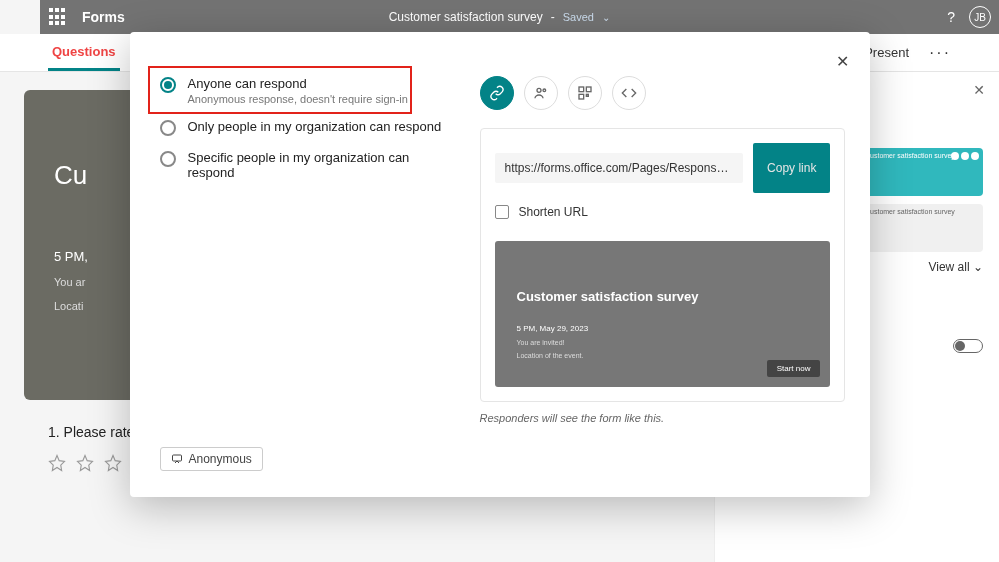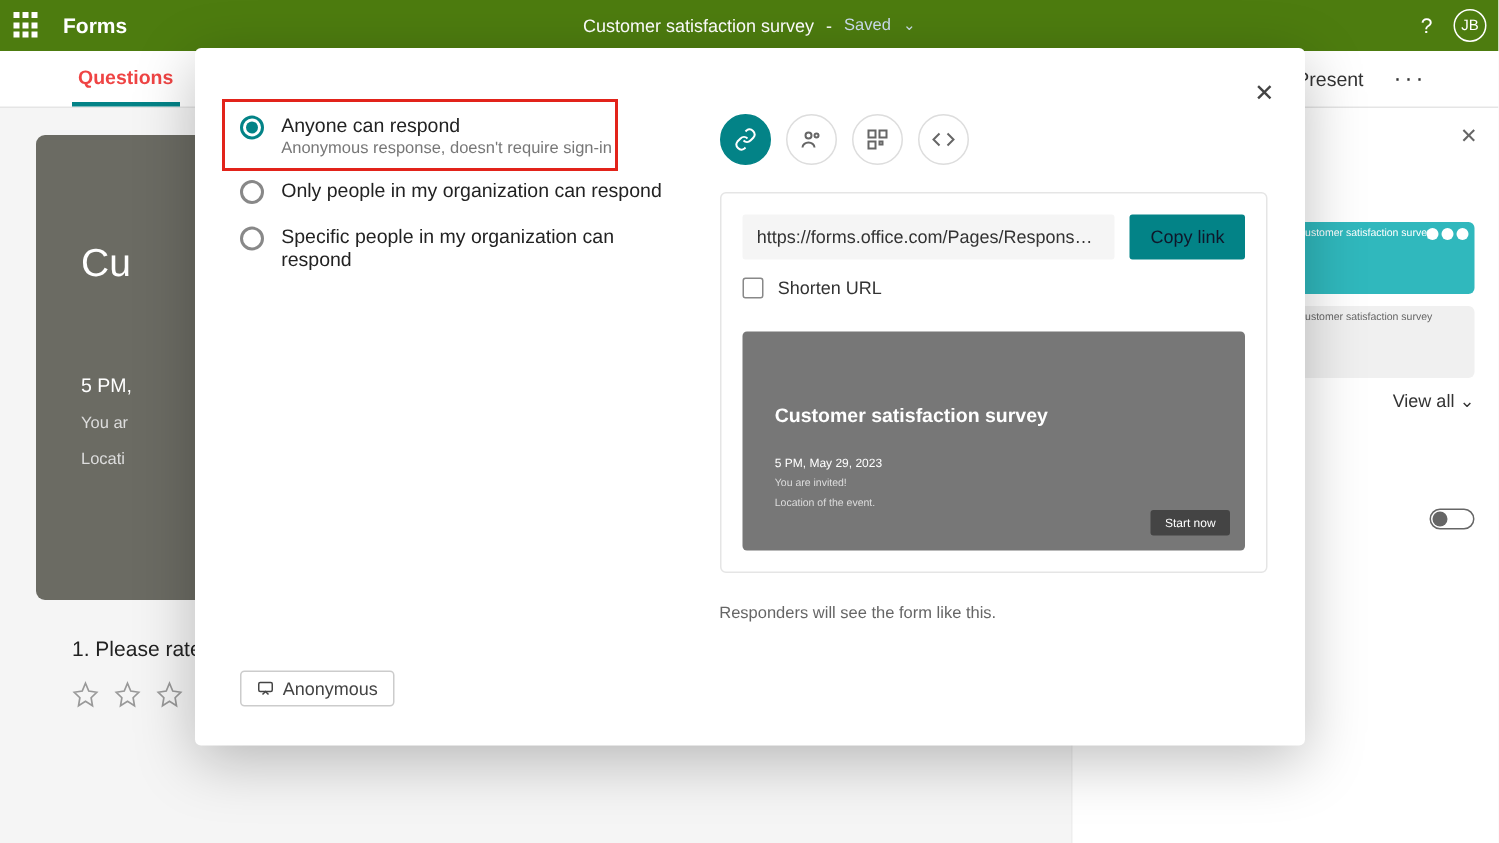--- a/index.html
+++ b/index.html
@@ -1,19 +1,19 @@
 <!DOCTYPE html>
 <html><head>
   <meta charset="utf-8">
   <style>
     * { margin: 0; padding: 0; box-sizing: border-box; font-family: 'Segoe UI', Tahoma, sans-serif; }
     body { width: 999px; height: 562px; overflow: hidden; background: #f5f5f5; position: relative; }
 
     
-    .topbar { height: 34px; background: #4d7c0f; display: flex; align-items: center; color: #fff; padding: 0 8px; }
+    .topbar { height: 34px; background: #737373; display: flex; align-items: center; color: #fff; padding: 0 8px; margin-left: 40px; }
     .waffle { width: 20px; height: 20px; display: flex; flex-wrap: wrap; margin-right: 14px; cursor: pointer; }
     .waffle span { width: 4px; height: 4px; background: #fff; margin: 1px; }
     .app-name { font-size: 14px; font-weight: 600; }
     .doc-title-wrap { position: absolute; left: 50%; transform: translateX(-50%); display: flex; align-items: center; gap: 8px; font-size: 12px; }
     .doc-title { color: #fff; }
     .saved { color: #cde; font-size: 11px; }
     .chevron-small { font-size: 10px; color: #cde; }
     .topbar-right { margin-left: auto; display: flex; align-items: center; gap: 14px; }
     .help-icon { font-size: 14px; color: #fff; cursor: pointer; }
     .avatar { width: 22px; height: 22px; border-radius: 50%; border: 1px solid #fff; display: flex; align-items: center; justify-content: center; font-size: 10px; color: #fff; }
@@ -78,30 +78,30 @@
     .feedback-btn { position: absolute; left: 30px; bottom: 26px; display: flex; align-items: center; gap: 6px; border: 1px solid #ccc; border-radius: 3px; padding: 4px 10px; font-size: 12px; color: #444; cursor: pointer; }
 
     .right-panel { flex: 1; }
     .share-tabs { display: flex; gap: 10px; margin-bottom: 18px; }
     .share-tab { width: 34px; height: 34px; border-radius: 50%; border: 1px solid #ddd; display: flex; align-items: center; justify-content: center; cursor: pointer; color: #666; }
     .share-tab.active { background: #038387; border-color: #038387; color: #fff; }
 
     .link-panel { border: 1px solid #e5e5e5; border-radius: 4px; padding: 14px; }
     .link-row { display: flex; gap: 10px; align-items: center; }
     .link-input { flex: 1; background: #f5f5f5; border: none; padding: 8px 10px; font-size: 12px; color: #333; border-radius: 2px; overflow: hidden; white-space: nowrap; text-overflow: ellipsis; }
-    .copy-btn { background: #038387; color: #0f172a; border: none; padding: 8px 14px; font-size: 12px; border-radius: 2px; cursor: pointer; }
+    .copy-btn { background: #038387; color: #e5e5e5; border: none; padding: 18px 14px; font-size: 12px; border-radius: 2px; cursor: pointer; }
     .shorten-row { display: flex; align-items: center; gap: 10px; margin-top: 12px; font-size: 12px; color: #333; }
     .checkbox { width: 14px; height: 14px; border: 1px solid #888; border-radius: 2px; cursor: pointer; }
 
     .preview-card { margin-top: 22px; background: #777; border-radius: 3px; height: 146px; position: relative; overflow: hidden; padding: 48px 22px 0; color: #fff; }
     .preview-card-title { font-size: 13px; font-weight: 600; }
     .preview-card-time { font-size: 8px; margin-top: 20px; }
     .preview-card-desc { font-size: 7px; margin-top: 6px; color: #ddd; }
     .start-btn { position: absolute; right: 10px; bottom: 10px; background: #444; color: #fff; font-size: 8px; padding: 4px 10px; border-radius: 2px; }
-    .preview-caption { font-size: 11px; color: #666; margin-top: 21px; }
+    .preview-caption { font-size: 11px; color: #666; margin-top: 10px; font-style: italic; }
 
     svg { display: block; }
   </style>
 </head>
 <body>
 
 <div class="topbar">
   <div class="waffle">
     <span></span>
       <span></span>

